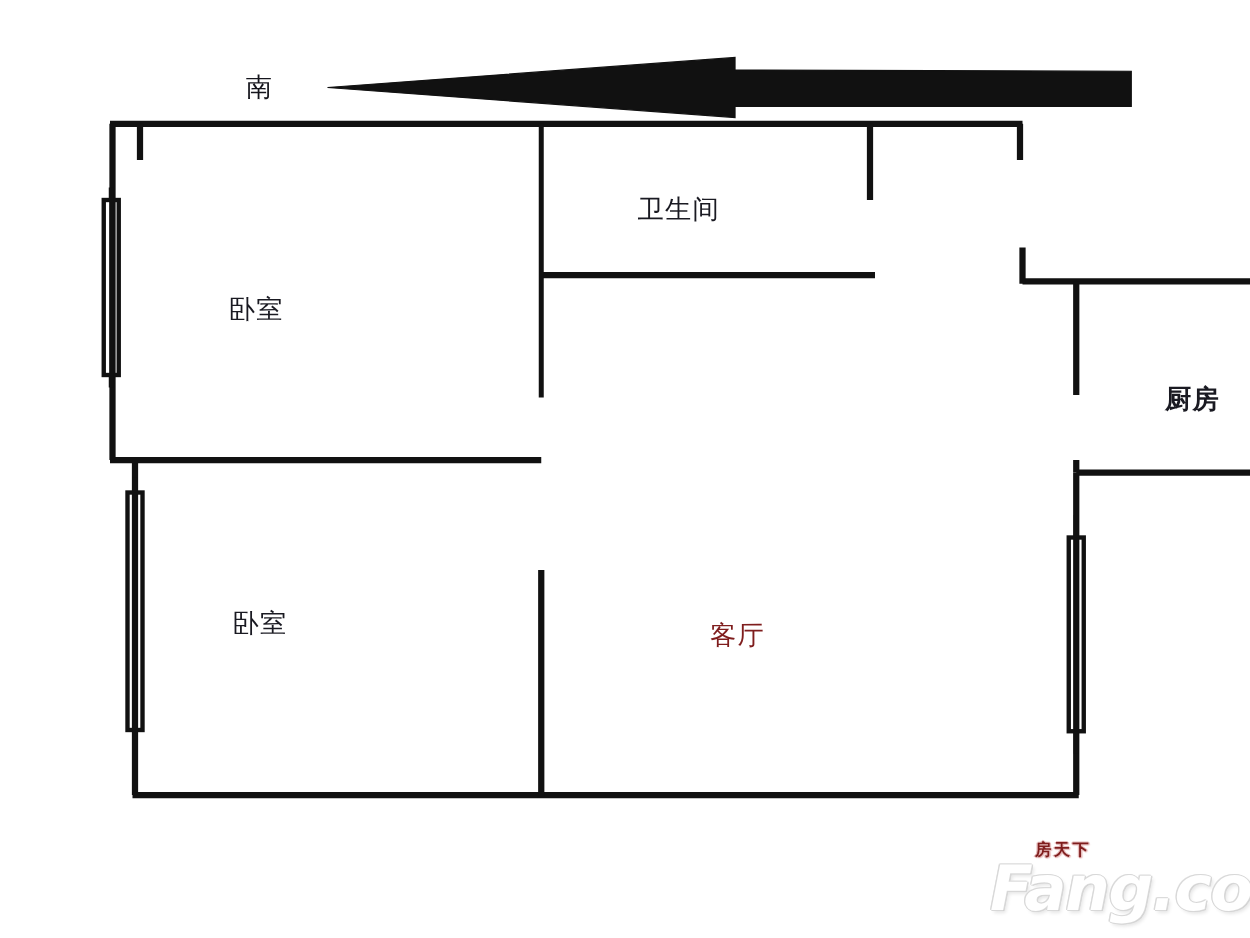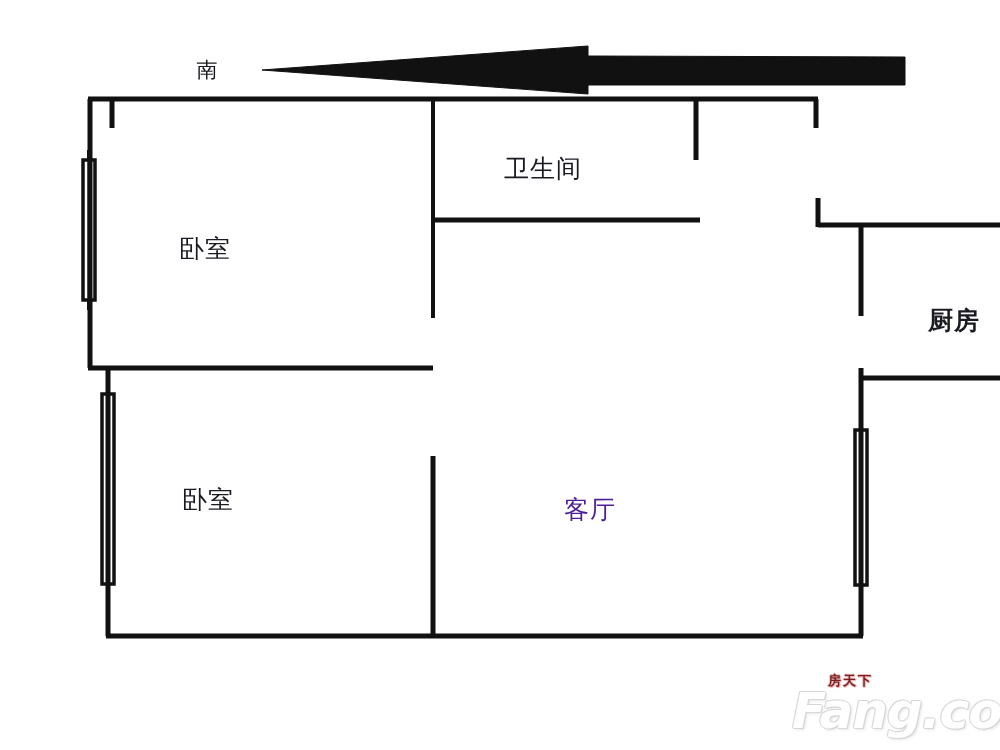--- a/index.html
+++ b/index.html
@@ -22,21 +22,21 @@
     position: absolute;
     left: 0;
     top: 0;
     width: 1000px;
     height: 750px;
     display: block;
   }
   .room-label {
     position: absolute;
     font-family: "DejaVu Sans", "Liberation Sans", sans-serif;
-    font-size: 25px;
+    font-size: 21px;
     line-height: 1;
     color: #1a1a22;
     white-space: nowrap;
     transform: translate(-50%, -50%);
     letter-spacing: 1px;
   }
   .direction-label {
     position: absolute;
     font-family: "DejaVu Sans", "Liberation Sans", sans-serif;
     font-size: 21px;
@@ -140,21 +140,21 @@
       </g>
   </svg>
 
   <div class="direction-label" id="direction-label" style="left: 207px; top: 70px;">南</div>
 
   <div id="room-labels">
       <div class="room-label" style="left: 205px; top: 248px; color: rgb(26, 26, 34);">卧室</div>
       <div class="room-label" style="left: 543px; top: 168px; color: rgb(26, 26, 34);">卫生间</div>
       <div class="room-label" style="left: 954px; top: 320px; color: rgb(26, 26, 34); font-weight: bold;">厨房</div>
       <div class="room-label" style="left: 208px; top: 499px; color: rgb(26, 26, 34);">卧室</div>
-      <div class="room-label" style="left: 590px; top: 509px; color: #4c1d95;">客厅</div>
+      <div class="room-label" style="left: 590px; top: 509px; color: #7f1d1d;">客厅</div>
     </div>
 
   <div id="watermark">
     <span class="wm-fang">Fang.com</span>
     <span class="wm-cn">房天下</span>
   </div>
 
 </div>
 
 </body></html>

